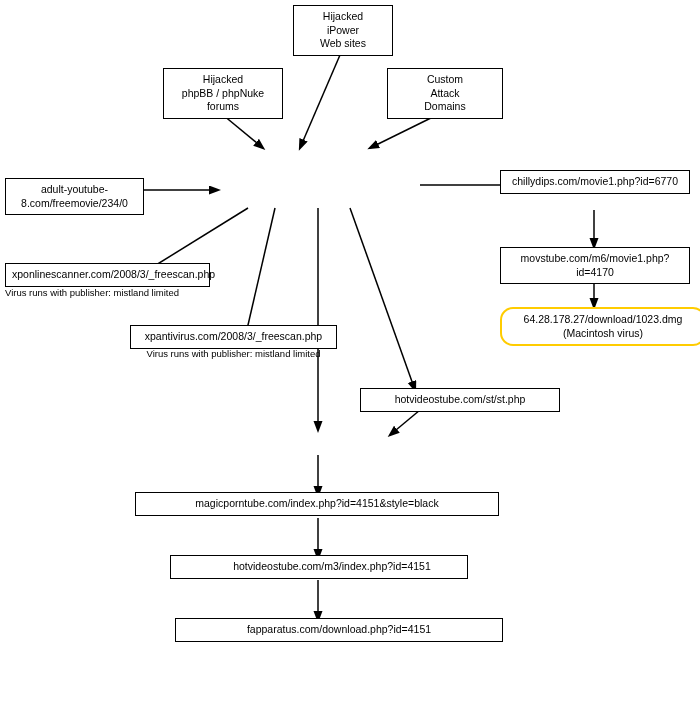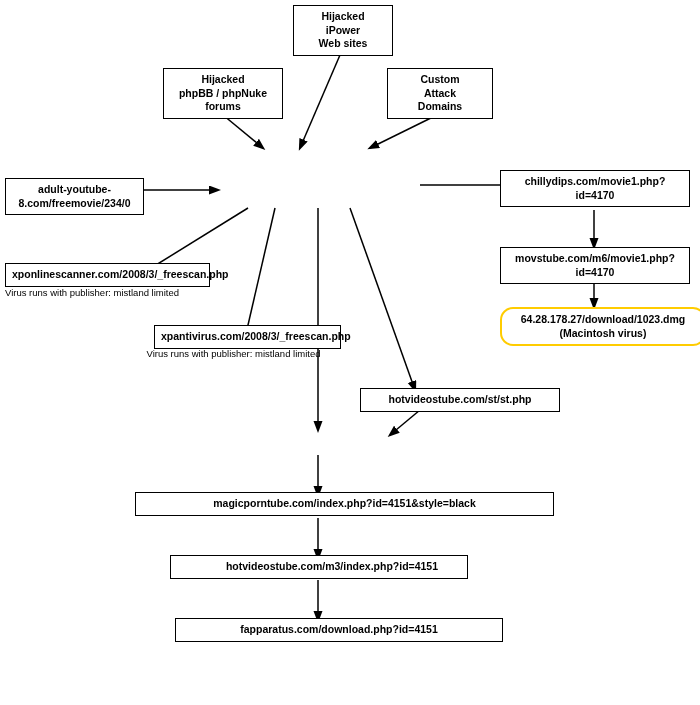--- a/index.html
+++ b/index.html
@@ -18,21 +18,20 @@
       height: 705px;
     }
     .node {
       position: absolute;
       border: 1.5px solid #000;
       background: #fff;
       text-align: center;
       padding: 4px 6px;
       font-size: 10.5px;
       line-height: 1.3;
-      font-weight: bold;
     }
     .node-red {
       border: 2.5px solid #cc0000;
       font-weight: bold;
     }
     .node-yellow {
       border: 2.5px solid #ffcc00;
       background: #fff;
     }
     svg.arrows {
@@ -92,66 +91,66 @@
 iPower
 Web sites</span>
   </div>
 
   <div class="node" style="left:163px; top:68px; width:120px;">
     <span style="white-space:pre-line;">Hijacked
 phpBB / phpNuke
 forums</span>
   </div>
 
-  <div class="node" style="left:387px; top:68px; width:106px;">
+  <div class="node" style="left:387px; top:68px; width:116px;">
     <span style="white-space:pre-line;">Custom
 Attack
 Domains</span>
   </div>
 
 
   <div class="node" style="left:5px; top:178px; width:139px;">
     <span>adult-youtube-8.com/freemovie/234/0</span>
   </div>
 
   <div class="node" style="left:500px; top:170px; width:190px;">
-    <span>chillydips.com/movie1.php?id=4170</span>
+    <span>chillydips.com/movie1.php?id=6770</span>
   </div>
 
   <div class="node" style="left:500px; top:247px; width:190px;">
     <span>movstube.com/m6/movie1.php?id=4170</span>
   </div>
 
   <div class="node node-yellow" style="left:500px; top:307px; width:206px;border-radius:13px;">
     <span style="white-space:pre-line;">64.28.178.27/download/1023.dmg
 (Macintosh virus)</span>
   </div>
 
   <div class="node" style="left:5px; top:263px; width:205px;">
     <span>xponlinescanner.com/2008/3/_freescan.php</span>
   </div>
 
   <div style="position:absolute; left:5px; top:287px; width:205px; text-align:left; font-size:9.5px;">
     <span>Virus runs with publisher: mistland limited</span>
   </div>
 
-  <div class="node" style="left:130px; top:325px; width:187px;margin-left:24px;">
+  <div class="node" style="left:130px; top:325px; width:207px;">
     <span>xpantivirus.com/2008/3/_freescan.php</span>
   </div>
 
   <div style="position:absolute; left:130px; top:348px; width:207px; text-align:center; font-size:9.5px;">
     <span>Virus runs with publisher: mistland limited</span>
   </div>
 
   <div class="node" style="left:360px; top:388px; width:200px;">
     <span>hotvideostube.com/st/st.php</span>
   </div>
 
 
-  <div class="node" style="left:135px; top:492px; width:419px;">
+  <div class="node" style="left:135px; top:492px; width:364px;">
     <span>magicporntube.com/index.php?id=4151&amp;style=black</span>
   </div>
 
   <div class="node" style="left:170px; top:555px; width:298px;padding-left:32px;">
     <span>hotvideostube.com/m3/index.php?id=4151</span>
   </div>
 
   <div class="node" style="left:175px; top:618px; width:328px;">
     <span>fapparatus.com/download.php?id=4151</span>
   </div>

